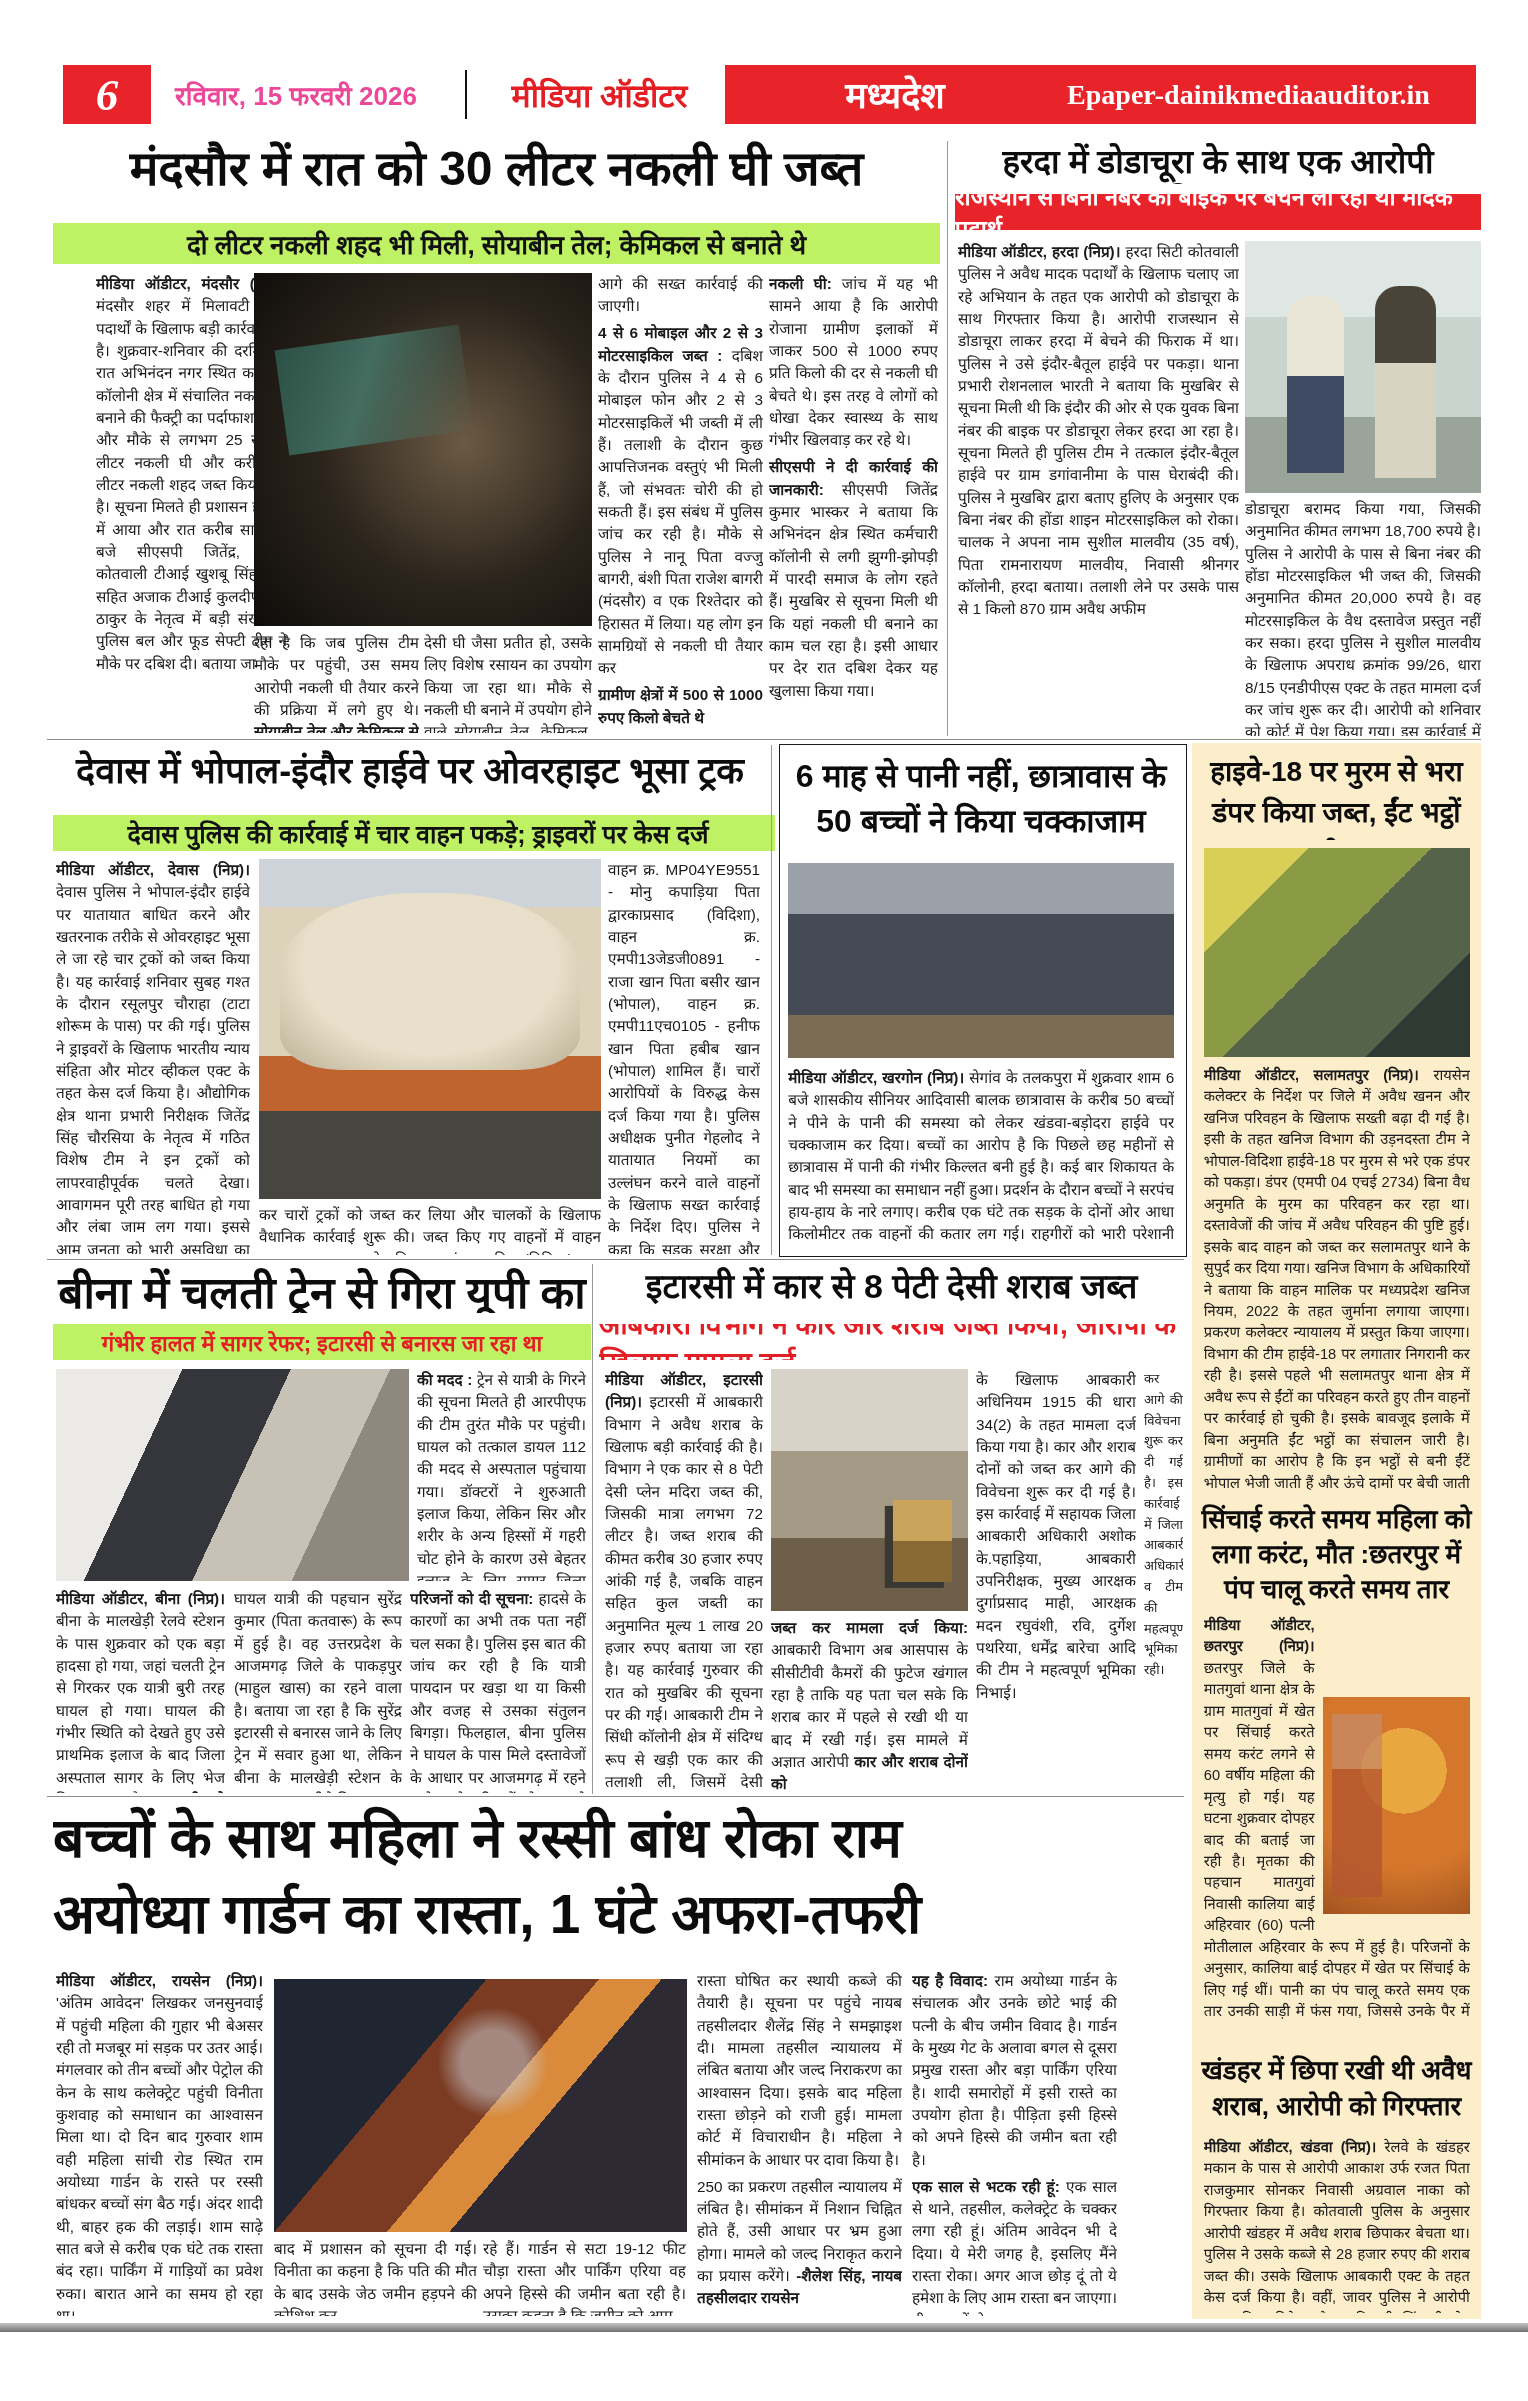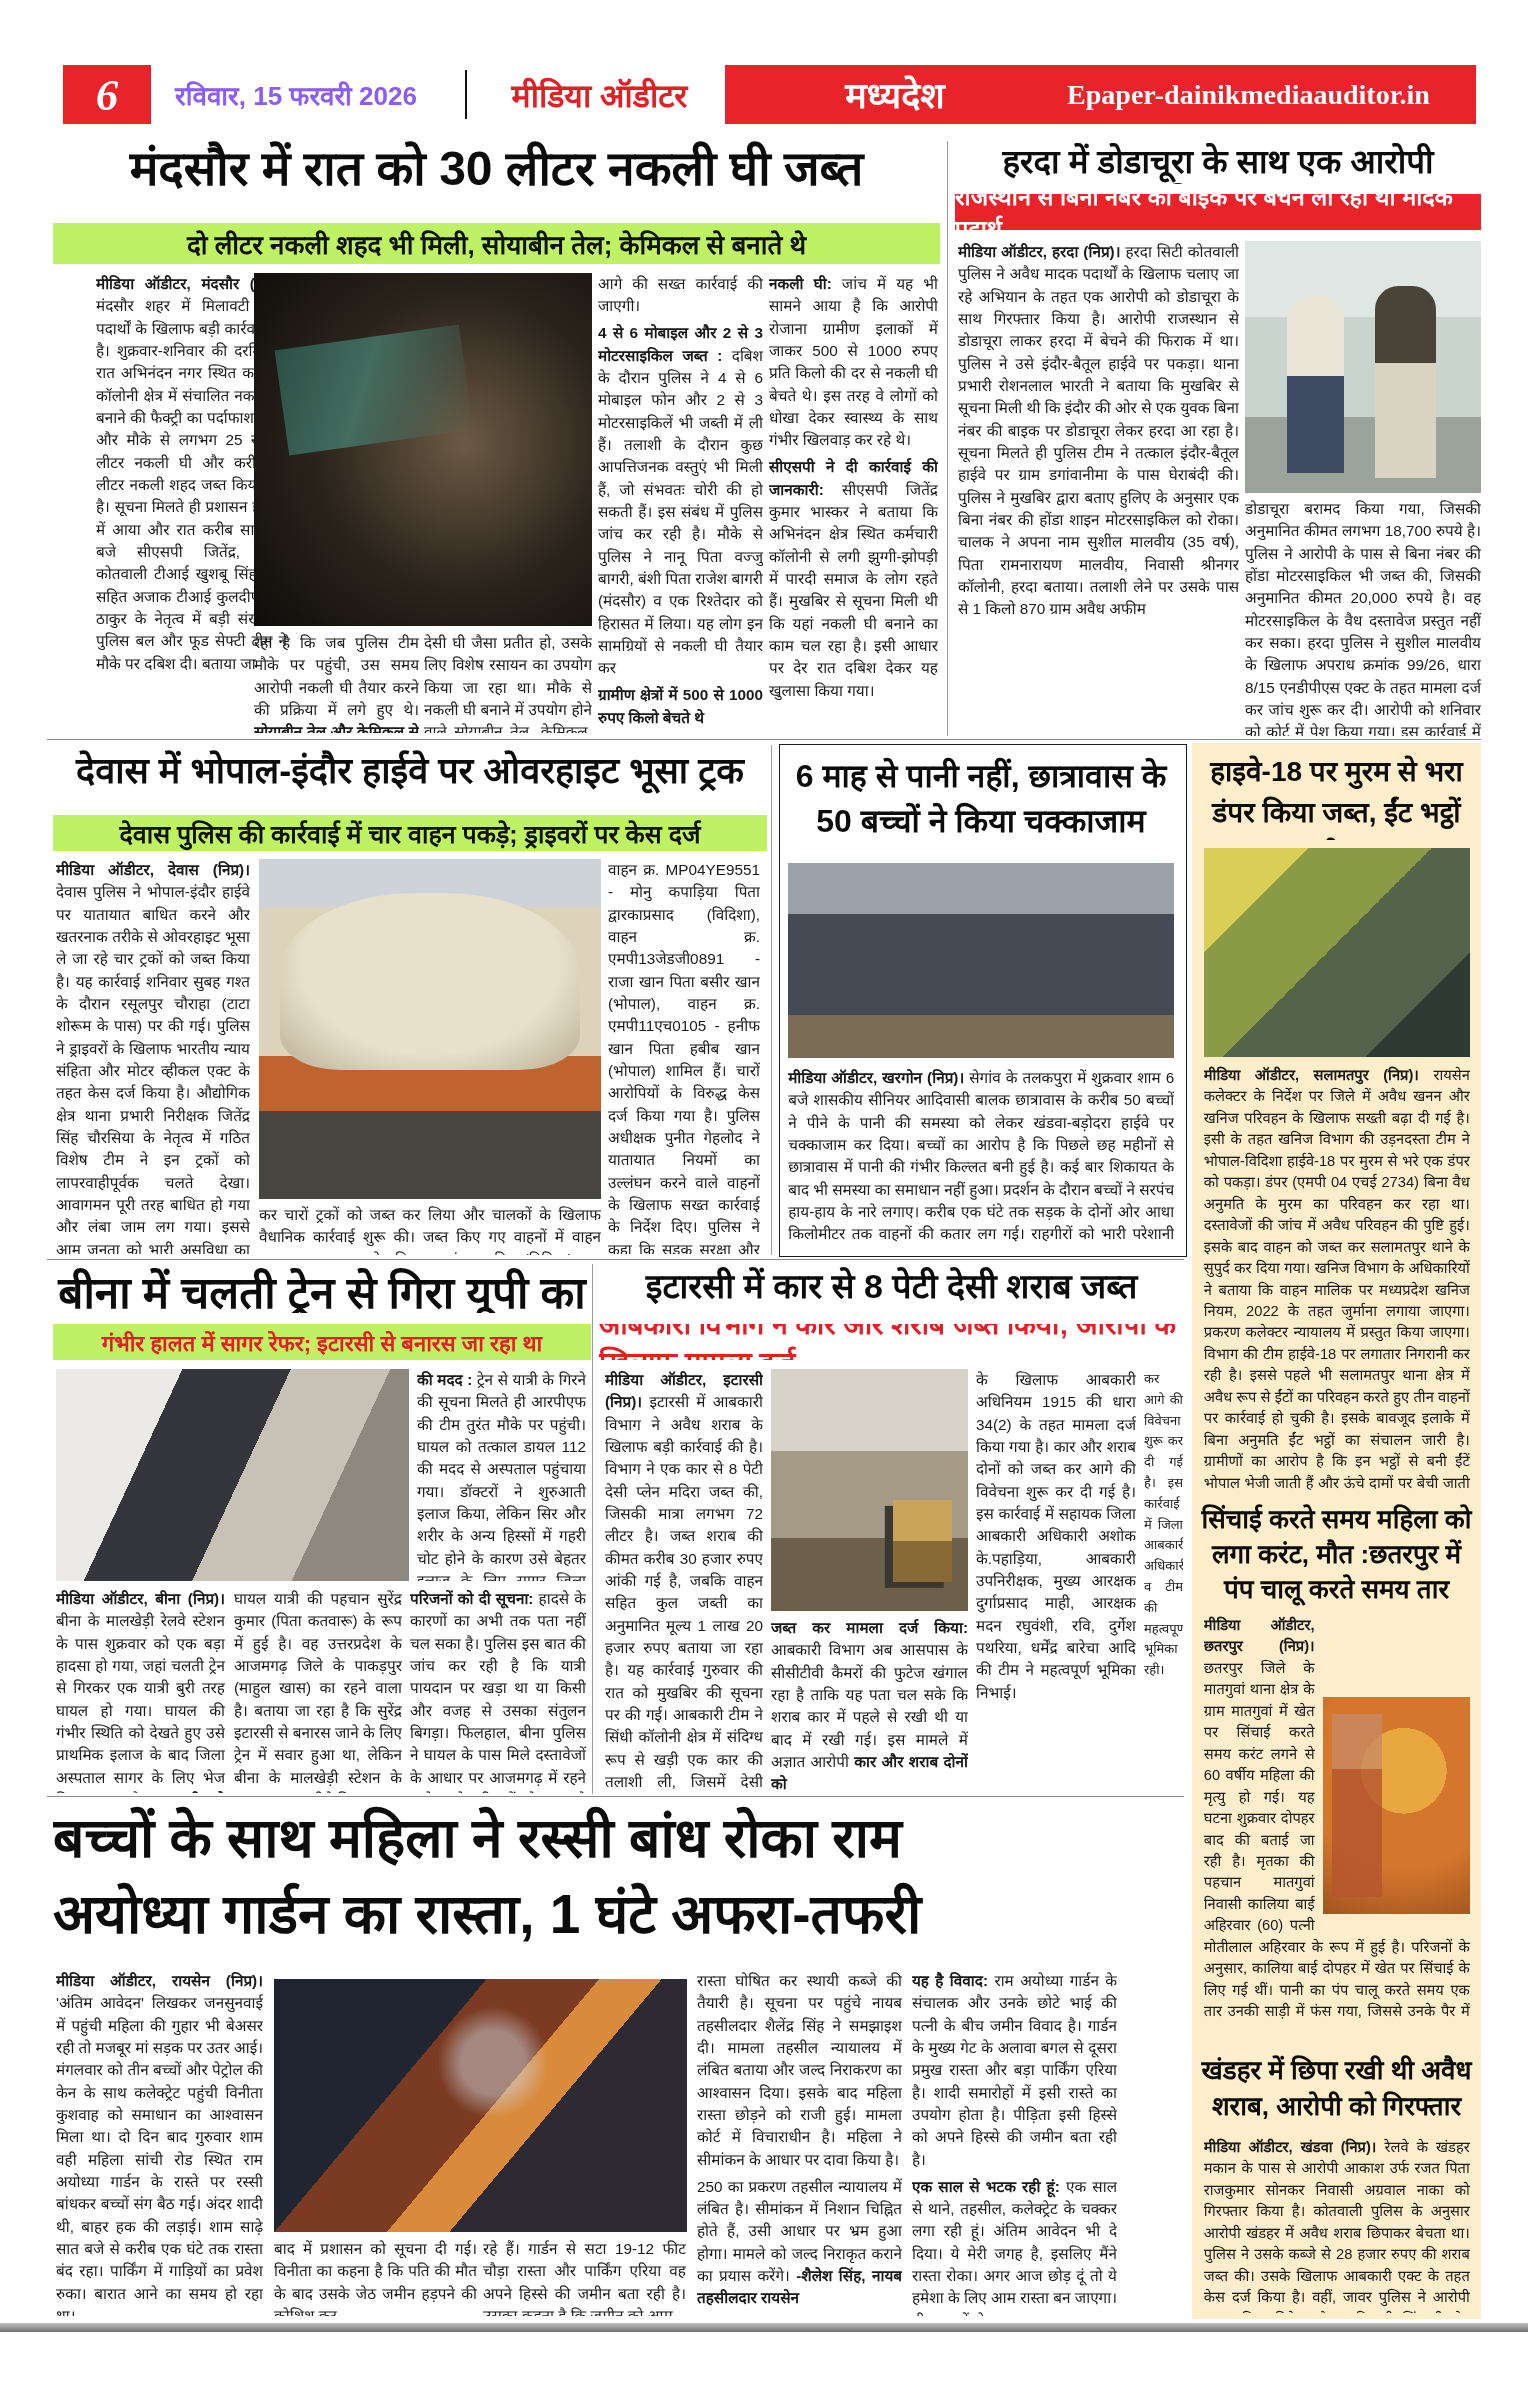--- a/index.html
+++ b/index.html
@@ -48,21 +48,21 @@
 </style>
 </head>
 <body>
 
 <div id="page">
 
   <div class="abs" style="left:0;top:65px;width:1528px;height:59px;">
     <div class="bar redbar" style="left:63px;top:0;width:88px;height:59px;font-family:'Liberation Serif','DejaVu Serif',serif;font-style:italic;font-size:45px;">
       <span>6</span>
     </div>
-    <div class="bar" style="left:158px;top:0;width:276px;height:59px;font-size:26px;color:#8b5cf6;">
+    <div class="bar" style="left:158px;top:0;width:276px;height:59px;font-size:26px;color:#ec4899;">
       <span>रविवार, 15 फरवरी 2026</span>
     </div>
     <div class="abs" style="left:465px;top:4.7px;width:1.8px;height:49px;background:#111;"></div>
     <div class="bar" style="left:479px;top:0;width:241px;height:59px;font-size:32px;color:#e31e24;">
       <span>मीडिया ऑडीटर</span>
     </div>
     <div class="abs redbar" style="left:725px;top:0;width:751px;height:59px;">
       <div class="bar" style="left:76px;top:0;width:188px;height:59px;font-size:36px;color:#fff;">
         <span>मध्यदेश</span>
       </div>
@@ -118,21 +118,21 @@
   <div class="photo ph-police" style="left:1245px;top:241px;width:236px;height:252px;"></div>
   <div class="col" style="left:1245px;top:498px;width:236px;height:238px;">
     <p><span>डोडाचूरा बरामद किया गया, जिसकी अनुमानित कीमत लगभग 18,700 रुपये है। पुलिस ने आरोपी के पास से बिना नंबर की होंडा मोटरसाइकिल भी जब्त की, जिसकी अनुमानित कीमत 20,000 रुपये है। वह मोटरसाइकिल के वैध दस्तावेज प्रस्तुत नहीं कर सका। हरदा पुलिस ने सुशील मालवीय के खिलाफ अपराध क्रमांक 99/26, धारा 8/15 एनडीपीएस एक्ट के तहत मामला दर्ज कर जांच शुरू कर दी। आरोपी को शनिवार को कोर्ट में पेश किया गया। इस कार्रवाई में एएसआई नारायण सिंह चौहान, आरक्षक प्रदीप मालवीय और आकाश पटेल का विशेष योगदान रहा। पुलिस ने कहा कि अवैध मादक पदार्थों के खिलाफ उनकी कार्रवाई जारी रहेगी।</span></p>
   </div>
 
   <div class="hrule" style="left:47px;top:739px;width:1434px;"></div>
 
   <div class="hl" style="left:53px;top:748px;width:714px;height:56px;font-size:36px;line-height:1.25;">
     <span>देवास में भोपाल-इंदौर हाईवे पर ओवरहाइट भूसा ट्रक जब्त</span>
   </div>
-  <div class="bar yellow" style="left:53px;top:815px;width:714px;height:36px;font-size:25px;">
+  <div class="bar yellow" style="left:53px;top:815px;width:714px;height:36px;font-size:25px;padding-left:8px;">
     <span>देवास पुलिस की कार्रवाई में चार वाहन पकड़े; ड्राइवरों पर केस दर्ज</span>
   </div>
   <div class="col" style="left:56px;top:859px;width:194px;height:395px;">
     <p><span class="byl">मीडिया ऑडीटर, देवास (निप्र)।</span>
        <span>देवास पुलिस ने भोपाल-इंदौर हाईवे पर यातायात बाधित करने और खतरनाक तरीके से ओवरहाइट भूसा ले जा रहे चार ट्रकों को जब्त किया है। यह कार्रवाई शनिवार सुबह गश्त के दौरान रसूलपुर चौराहा (टाटा शोरूम के पास) पर की गई। पुलिस ने ड्राइवरों के खिलाफ भारतीय न्याय संहिता और मोटर व्हीकल एक्ट के तहत केस दर्ज किया है। औद्योगिक क्षेत्र थाना प्रभारी निरीक्षक जितेंद्र सिंह चौरसिया के नेतृत्व में गठित विशेष टीम ने इन ट्रकों को लापरवाहीपूर्वक चलते देखा। आवागमन पूरी तरह बाधित हो गया और लंबा जाम लग गया। इससे आम जनता को भारी असुविधा का सामना करना पड़ा।</span></p>
   </div>
   <div class="photo ph-truck" style="left:259px;top:859px;width:342px;height:340px;"></div>
   <div class="col" style="left:259px;top:1204px;width:342px;height:51px;">
     <p><span>कर चारों ट्रकों को जब्त कर लिया और चालकों के खिलाफ वैधानिक कार्रवाई शुरू की। जब्त किए गए वाहनों में वाहन क्र.04HE5251 - गणेश पिता भागचंद कपाड़िया (विदिशा),</span></p>
   </div>

